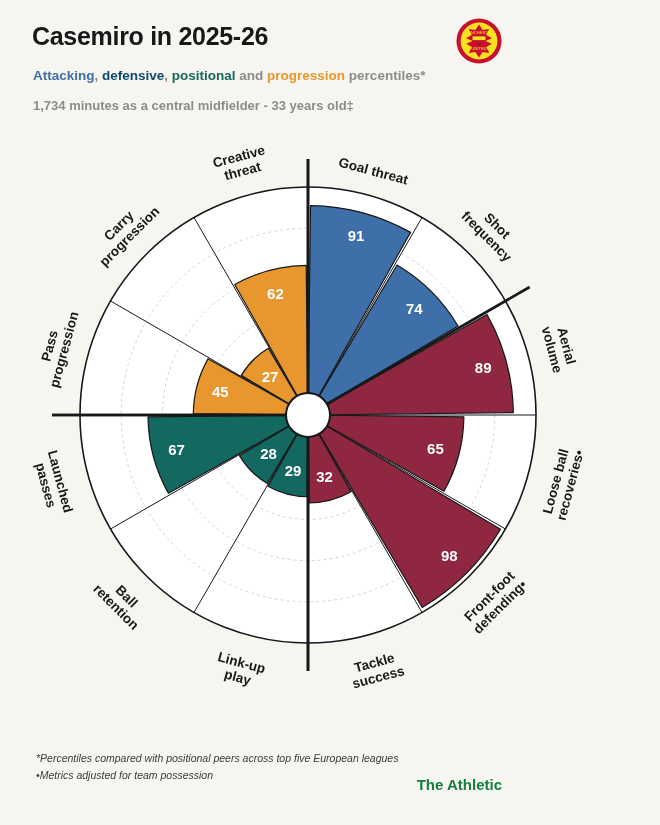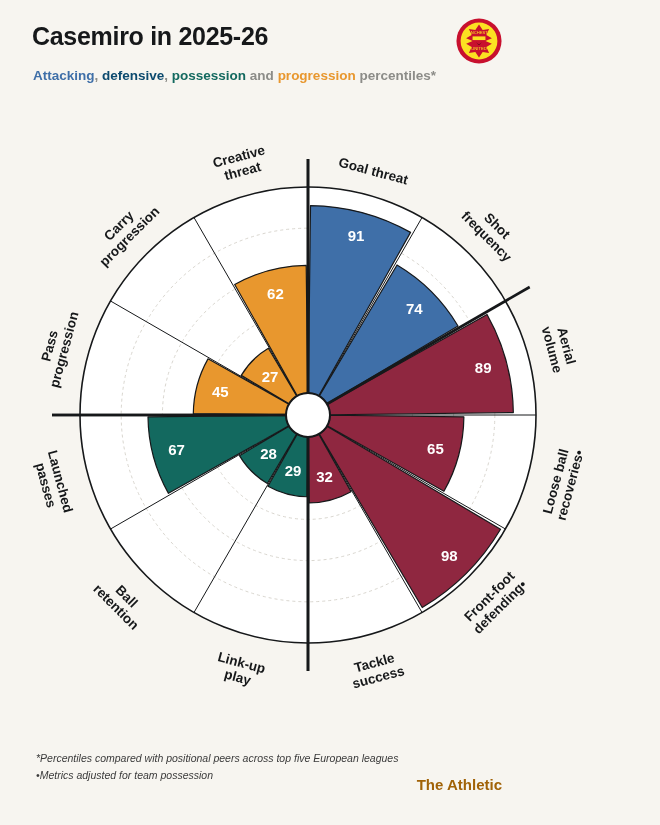--- a/index.html
+++ b/index.html
@@ -47,34 +47,35 @@
   .chart-wrap svg{display:block;}
 
   
   .notes{
     position:absolute;left:36px;bottom:42px;
     font-size:10.5px;font-style:italic;color:#3a3a3a;line-height:1.55;
   }
   .notes div{white-space:nowrap;}
   .brand{
     position:absolute;right:30px;bottom:32px;
-    font-size:15px;font-weight:bold;color:#a16207;
+    font-size:15px;font-weight:bold;color:#15803d;
   }
 </style>
 </head>
 <body>
 
 <div class="page">
 
   <div class="title">Casemiro in 2025-26</div>
 
   <div class="subtitle">
-    <span class="att">Attacking</span><span class="plain">, </span><span class="def">defensive</span><span class="plain">, </span><span class="pos">possession</span><span class="plain"> and </span><span class="pro">progression</span><span class="plain"> percentiles*</span>
+    <span class="att">Attacking</span><span class="plain">, </span><span class="def">defensive</span><span class="plain">, </span><span class="pos">positional</span><span class="plain"> and </span><span class="pro">progression</span><span class="plain"> percentiles*</span>
   </div>
 
+  <div class="minutes">1,734 minutes as a central midfielder - 33 years old‡</div>
 
   <svg class="crest" viewBox="0 0 100 100">
     <circle cx="50" cy="50" r="49" fill="#c8102e"></circle>
     <circle cx="50" cy="50" r="40" fill="#fbe122"></circle>
     <path d="M50 14 L58 26 L72 24 L66 37 L78 44 L64 50 L78 56 L66 63 L72 76 L58 74 L50 86 L42 74 L28 76 L34 63 L22 56 L36 50 L22 44 L34 37 L28 24 L42 26 Z" fill="#c8102e"></path>
     <rect x="36" y="40" width="28" height="8" fill="#fbe122"></rect>
     <path d="M44 52 q6 10 12 0 q-6 12 -12 0" fill="#000"></path>
     <text x="50" y="34" font-size="9" text-anchor="middle" fill="#fbe122" font-family="Liberation Sans, sans-serif">MANCHESTER</text>
     <text x="50" y="70" font-size="9" text-anchor="middle" fill="#fbe122" font-family="Liberation Sans, sans-serif">UNITED</text>
   </svg>

